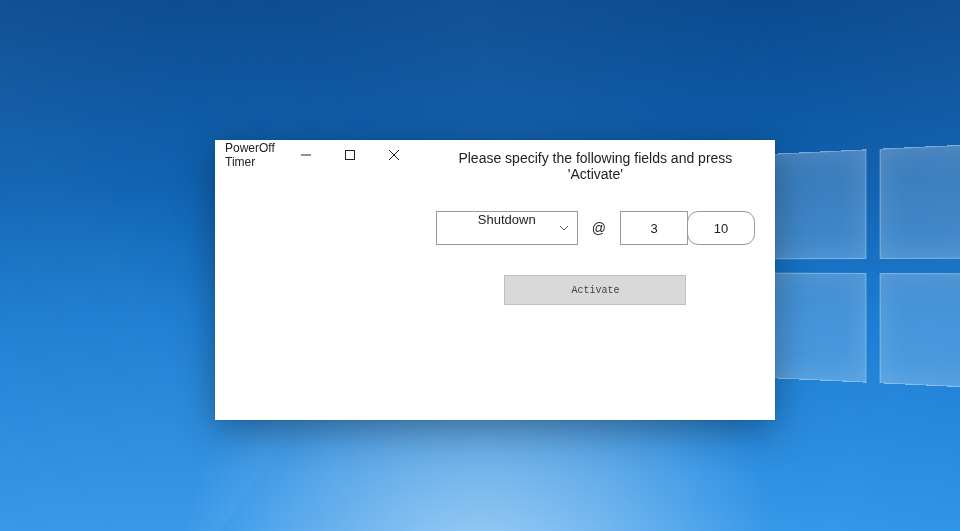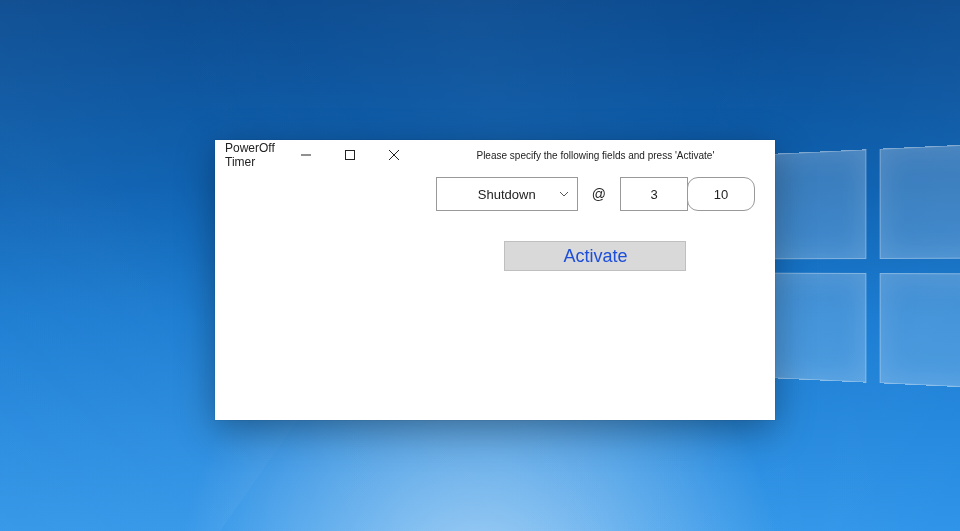--- a/index.html
+++ b/index.html
@@ -78,38 +78,37 @@
   .winbtn svg { width: 10px; height: 10px; stroke: #222; stroke-width: 1; fill: none; }
   .content {
     flex: 1;
     position: relative;
     padding: 8px 20px 6px 20px;
     display: flex;
     flex-direction: column;
     align-items: center;
   }
   .instruction {
-    font-size: 10px;
+    font-size: 14px;
     color: #222;
     margin-top: 2px;
-    margin-bottom: 16px;
+    margin-bottom: 29px;
     text-align: center;
   }
   .row {
     display: flex;
     align-items: center;
     gap: 10px;
     margin-bottom: 30px;
   }
   .dropdown {
     width: 140px;
     height: 32px;
     border: 1px solid #999;
     display: flex;
-    align-items: center;
     justify-content: center;
     position: relative;
     font-size: 13px;
     color: #222;
     background: #fff;
   }
   .dropdown .chev {
     position: absolute;
     right: 8px;
     top: 50%;
@@ -130,23 +129,24 @@
   }
   .timebox + .timebox { margin-left: -1px; border-radius: 11px; } 
   .activate {
     width: 180px;
     height: 28px;
     background: #d9d9d9;
     border: 1px solid #bfbfbf;
     display: flex;
     align-items: center;
     justify-content: center;
-    font-size: 18px;
-    color: #1d4ed8;
+    font-size: 10px;
+    color: #404040;
     margin-bottom: 8px;
+    font-family: Liberation Mono, monospace;
   }
   .status {
     font-size: 12px;
     color: #d02a2a;
     margin-bottom: 4px;
   }
   .footer {
     width: 100%;
     display: flex;
     align-items: flex-end;

